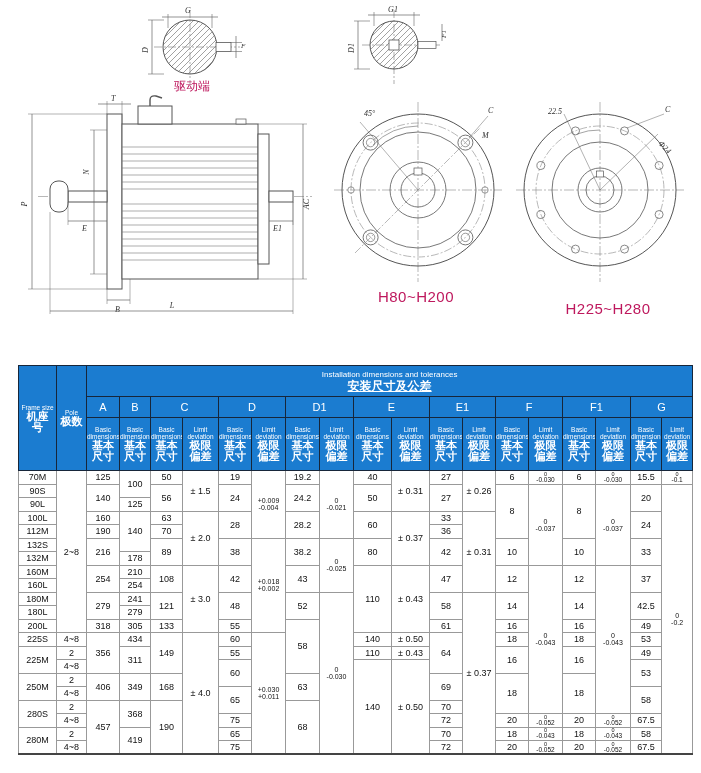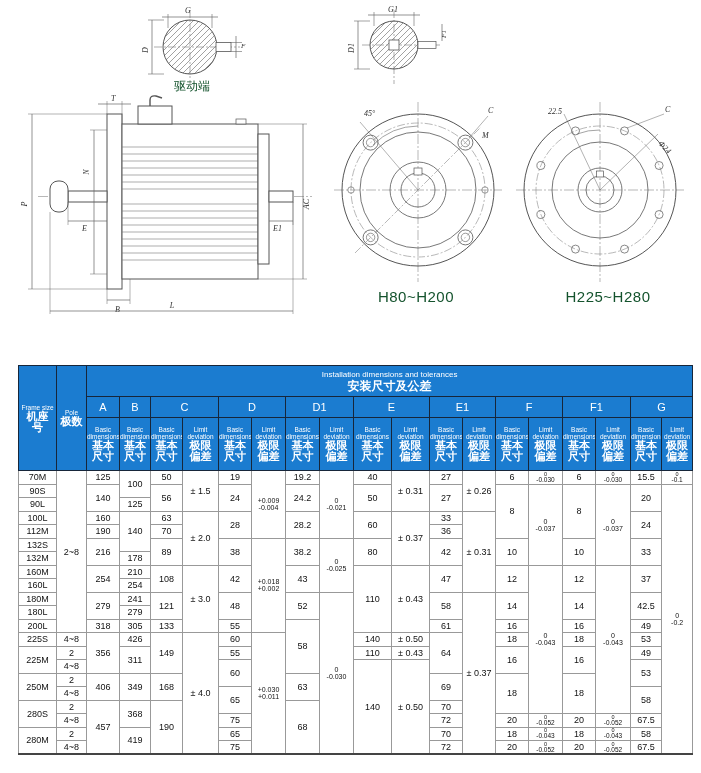--- a/index.html
+++ b/index.html
@@ -1,28 +1,28 @@
 <!DOCTYPE html>
 <html><head>
 <meta charset="utf-8">
 <style>
   html,body{margin:0;padding:0;background:#fff;}
   body{width:701px;height:773px;position:relative;font-family:"Liberation Sans",sans-serif;color:#111;overflow:hidden;}
   svg text{font-family:"Liberation Serif",serif;font-style:italic;fill:#333;}
-  .caption{position:absolute;text-align:center;color:#14532d;font-family:"Liberation Sans",sans-serif;}
+  .caption{position:absolute;text-align:center;color:#be185d;font-family:"Liberation Sans",sans-serif;}
   .cap-sm{font-size:12px;}
   .cap-lg{font-size:15px;letter-spacing:0.5px;}
   
   table{border-collapse:collapse;table-layout:fixed;width:674px;}
   #tbl-wrap{position:absolute;left:18px;top:365px;}
   th,td{padding:0;margin:0;overflow:hidden;}
   thead th{background:#1b7cd0;color:#fff;border:1px solid #17263a;font-weight:normal;vertical-align:middle;text-align:center;margin-left:12px;}
   .hd-en{font-size:8px;line-height:9px;}
   .hd-en-sm{font-size:6.5px;line-height:7px;}
-  .hd-zh{font-size:12px;line-height:14px;font-weight:bold;}
+  .hd-zh{font-size:12px;line-height:14px;font-weight:bold;text-decoration:underline;}
   .hd-zh-sub{font-size:11px;line-height:11px;font-weight:bold;white-space:pre-line;}
   .r-title th{height:30px;}
   .r-letters th{height:20px;font-size:11px;font-weight:normal;}
   .r-sub th{height:52px;}
   tbody tr{height:13.5px;}
   tbody td{border:1px solid #999;text-align:center;vertical-align:middle;font-size:9px;line-height:10px;background:#fff;}
   tbody td.fs{font-size:9px;}
   td.tol .tol-a{font-size:7px;line-height:7px;}
   td.tol .tol-b{font-size:7px;line-height:7px;}
   td.tol.single .tol-a{font-size:5.5px;line-height:5px;}
@@ -206,21 +206,21 @@
   <path d="M88,38 A60,60 0 0 0 65,42" fill="none" stroke="#666" stroke-width="0.6"></path>
   <line x1="88" y1="98" x2="52" y2="22" stroke="#666" stroke-width="0.5"></line>
   <text x="36" y="22" font-size="8">22.5</text>
   <line x1="115" y1="36" x2="152" y2="22" stroke="#666" stroke-width="0.5"></line>
   <text x="153" y="20" font-size="8">C</text>
   <line x1="88" y1="98" x2="146" y2="42" stroke="#666" stroke-width="0.5"></line>
   <text x="146" y="52" font-size="8" transform="rotate(45 146 52)">Φ24</text>
 </svg>
 
 <div class="caption cap-lg" style="left:351px;top:288px;width:130px">H80~H200</div>
-<div class="caption cap-lg" style="left:543px;top:288px;width:130px">H225~H280</div>
+<div class="caption cap-lg" style="left:543px;top:300px;width:130px">H225~H280</div>
 
 <div id="tbl-wrap">
   <table>
       <colgroup>
         <col style="width: 38px;">
         <col style="width: 30px;">
         <col style="width: 33px;">
         <col style="width: 31px;">
         <col style="width: 32px;">
         <col style="width: 36px;">
@@ -527,21 +527,21 @@
           <td rowspan="4">58</td>
           <td rowspan="1">61</td>
           <td rowspan="1">16</td>
           <td rowspan="1">16</td>
           <td rowspan="1">49</td>
         </tr>
         <tr>
           <td class="fs" rowspan="1">225S</td>
           <td class="fs" rowspan="1">4~8</td>
           <td rowspan="3">356</td>
-          <td rowspan="1">426</td>
+          <td rowspan="1">434</td>
           <td rowspan="3">149</td>
           <td rowspan="9">± 4.0</td>
           <td rowspan="1">60</td>
           <td rowspan="9" class="tol">
             <div class="tol-a">+0.030</div>
             <div class="tol-b">+0.011</div>
           </td>
           <td rowspan="1">140</td>
           <td rowspan="1">± 0.50</td>
           <td rowspan="3">64</td>

